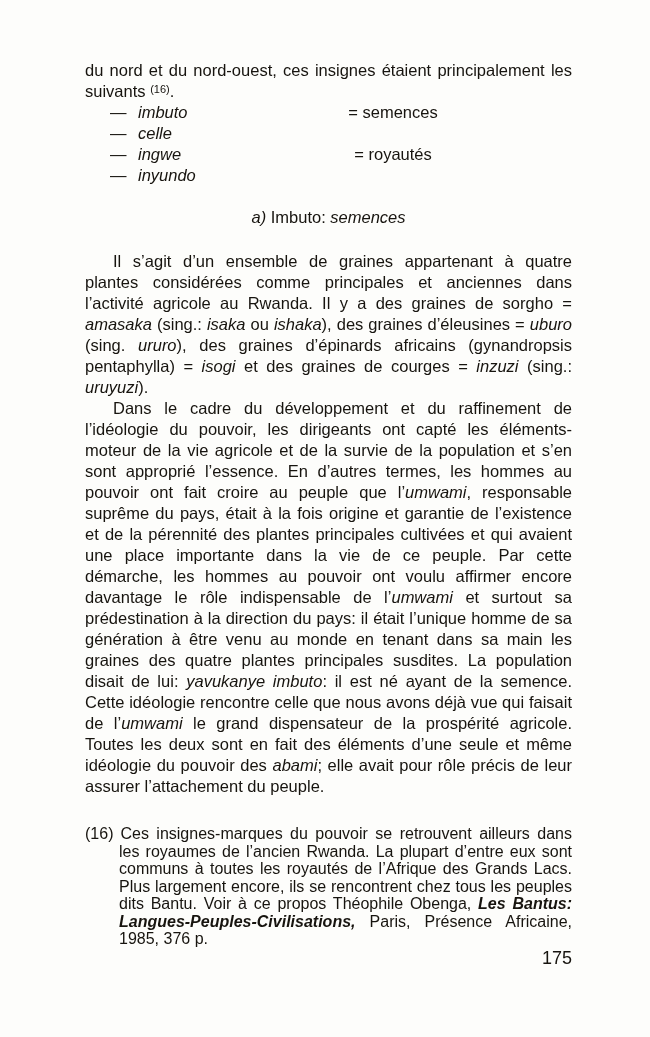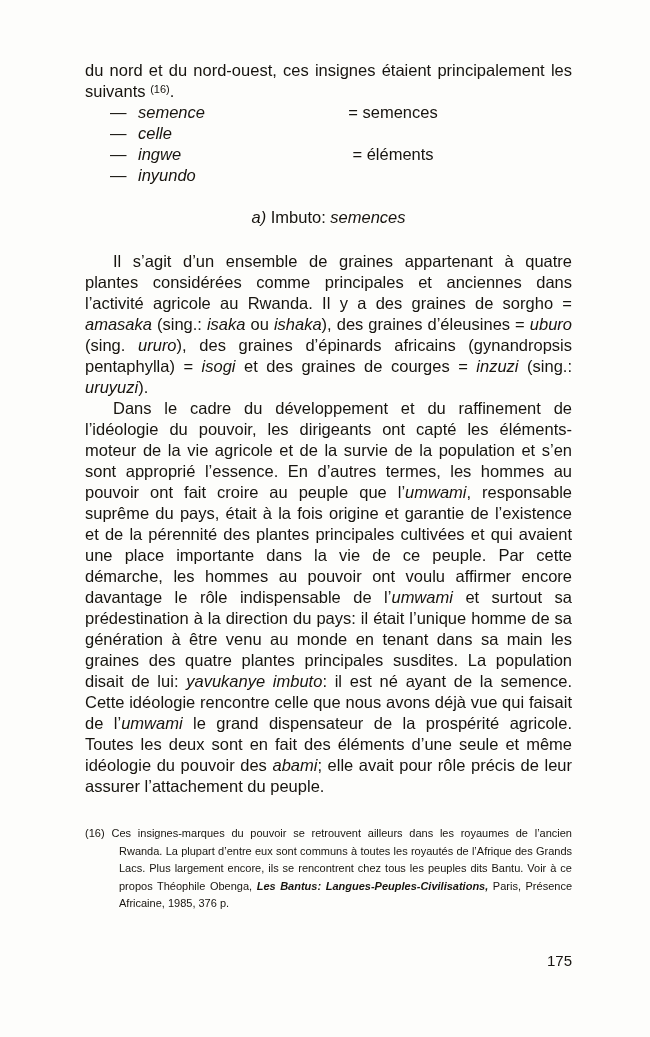--- a/index.html
+++ b/index.html
@@ -44,56 +44,56 @@
     font-style: italic;
   }
   .list-def { flex: 1; text-align: center; }
   .section-heading {
     margin: 21px 0 23px 0;
     text-align: center;
   }
   .para { text-indent: 28px; }
   .footnote {
     margin-top: 28px;
-    font-size: 11px;
+    font-size: 16px;
     line-height: 17.5px;
     padding-left: 34px;
     text-indent: -34px;
     text-align: justify;
   }
   .fn-marker { margin-right: 7px; }
   .page-number {
     position: absolute;
     right: 78px;
     bottom: 68px;
-    font-size: 15px;
+    font-size: 18px;
   }
 </style>
 </head>
 <body>
 
 <div class="page">
   <div class="text-block">
 
     <p class="intro runs"><span>du nord et du nord-ouest, ces insignes étaient principalement les suivants </span><sup>(16)</sup><span>.</span></p>
 
     <div class="insignia-list">
       <div class="list-item">
         <span class="list-dash">—</span>
-        <span class="list-term">semence</span>
+        <span class="list-term">imbuto</span>
         <span class="list-def">= semences</span>
       </div>
       <div class="list-item">
         <span class="list-dash">—</span>
         <span class="list-term">celle</span>
       </div>
       <div class="list-item">
         <span class="list-dash">—</span>
         <span class="list-term">ingwe</span>
-        <span class="list-def">= éléments</span>
+        <span class="list-def">= royautés</span>
       </div>
       <div class="list-item">
         <span class="list-dash">—</span>
         <span class="list-term">inyundo</span>
       </div>
     </div>
 
     <p class="section-heading runs"><span style="font-style: italic;">a) </span><span>Imbuto: </span><span style="font-style: italic;">semences</span></p>
 
     <p class="para runs"><span>Il s’agit d’un ensemble de graines appartenant à quatre plantes considérées comme principales et anciennes dans l’activité agricole au Rwanda. Il y a des graines de sorgho = </span><span style="font-style: italic;">amasaka</span><span> (sing.: </span><span style="font-style: italic;">isaka</span><span> ou </span><span style="font-style: italic;">ishaka</span><span>), des graines d’éleusines = </span><span style="font-style: italic;">uburo</span><span> (sing. </span><span style="font-style: italic;">ururo</span><span>), des graines d’épinards africains (gynandropsis pentaphylla) = </span><span style="font-style: italic;">isogi</span><span> et des graines de courges = </span><span style="font-style: italic;">inzuzi</span><span> (sing.: </span><span style="font-style: italic;">uruyuzi</span><span>).</span></p>

